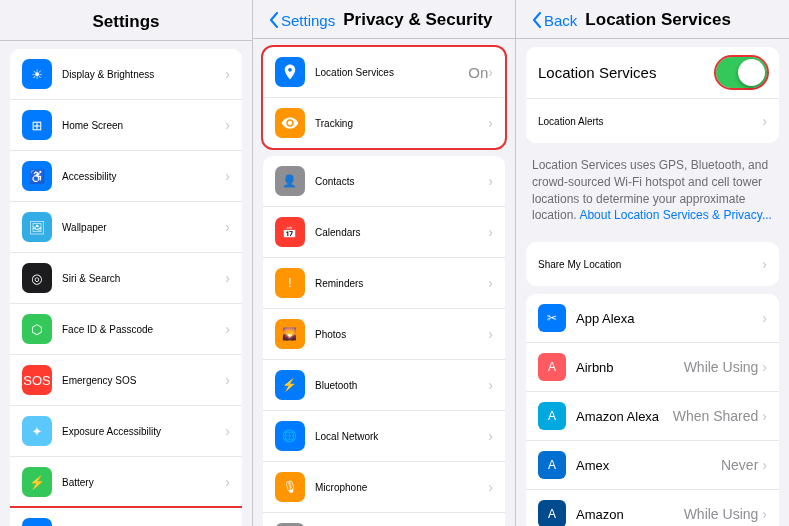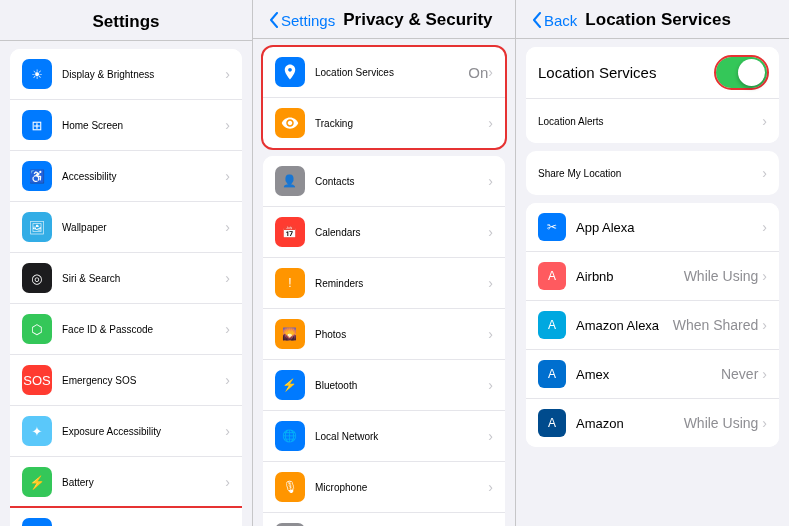--- a/index.html
+++ b/index.html
@@ -389,20 +389,24 @@
       <div class="location-toggle-row">
         <span class="location-toggle-label">Location Services</span>
         <div class="toggle"></div>
       </div>
       <div class="list-item">
         <span class="item-text">Location Alerts</span>
         <span class="chevron">›</span>
       </div>
     </div>
 
+    <div class="description">
+      <span>Location Services uses GPS, Bluetooth, and crowd-sourced Wi-Fi hotspot and cell tower locations to determine your approximate location.</span>
+      <a href="#">About Location Services &amp; Privacy...</a>
+    </div>
 
     <div class="list-section">
       <div class="list-item">
         <span class="item-text">Share My Location</span>
         <span class="chevron">›</span>
       </div>
     </div>
 
     <div class="list-section">
     <div class="list-item">

